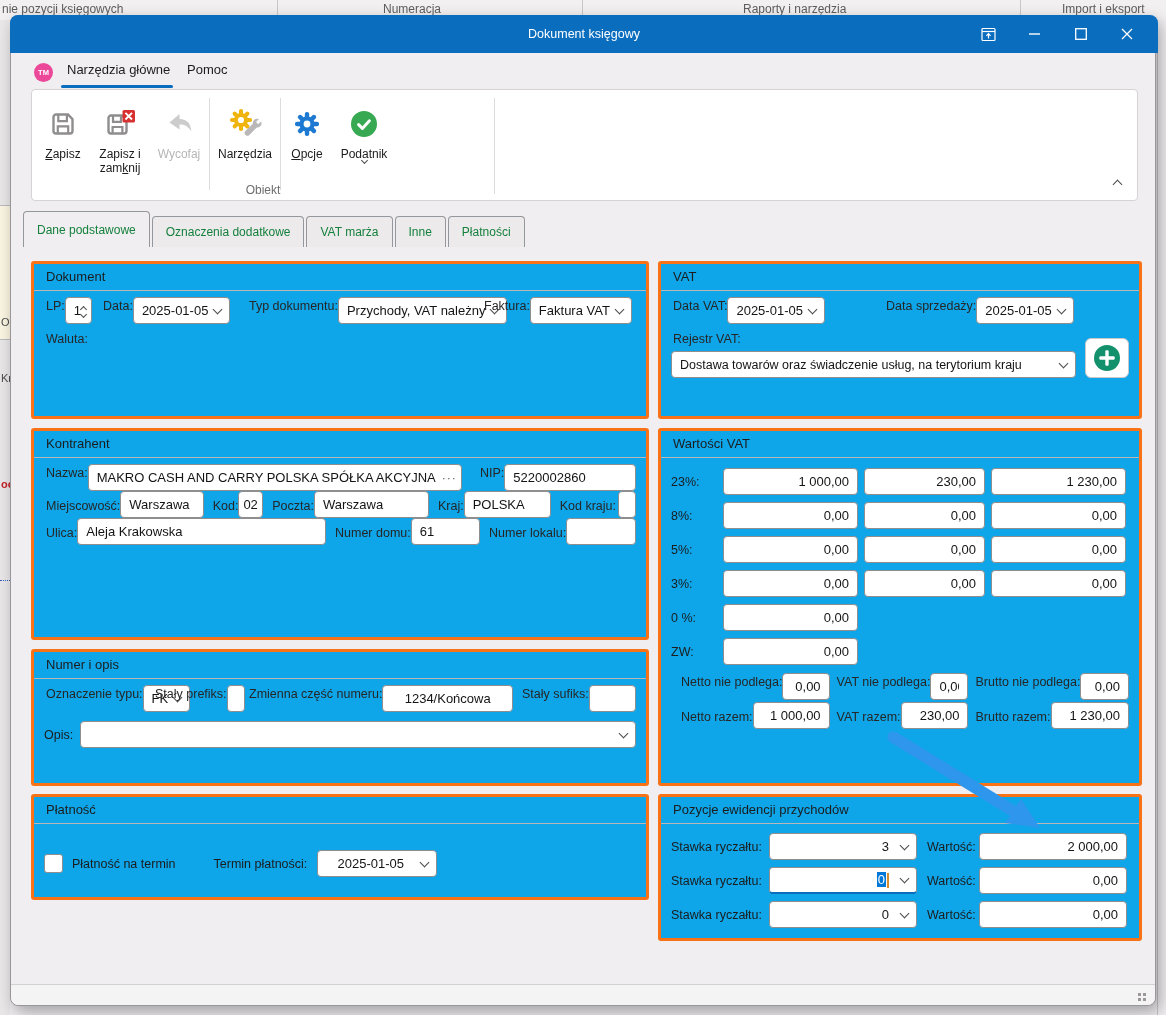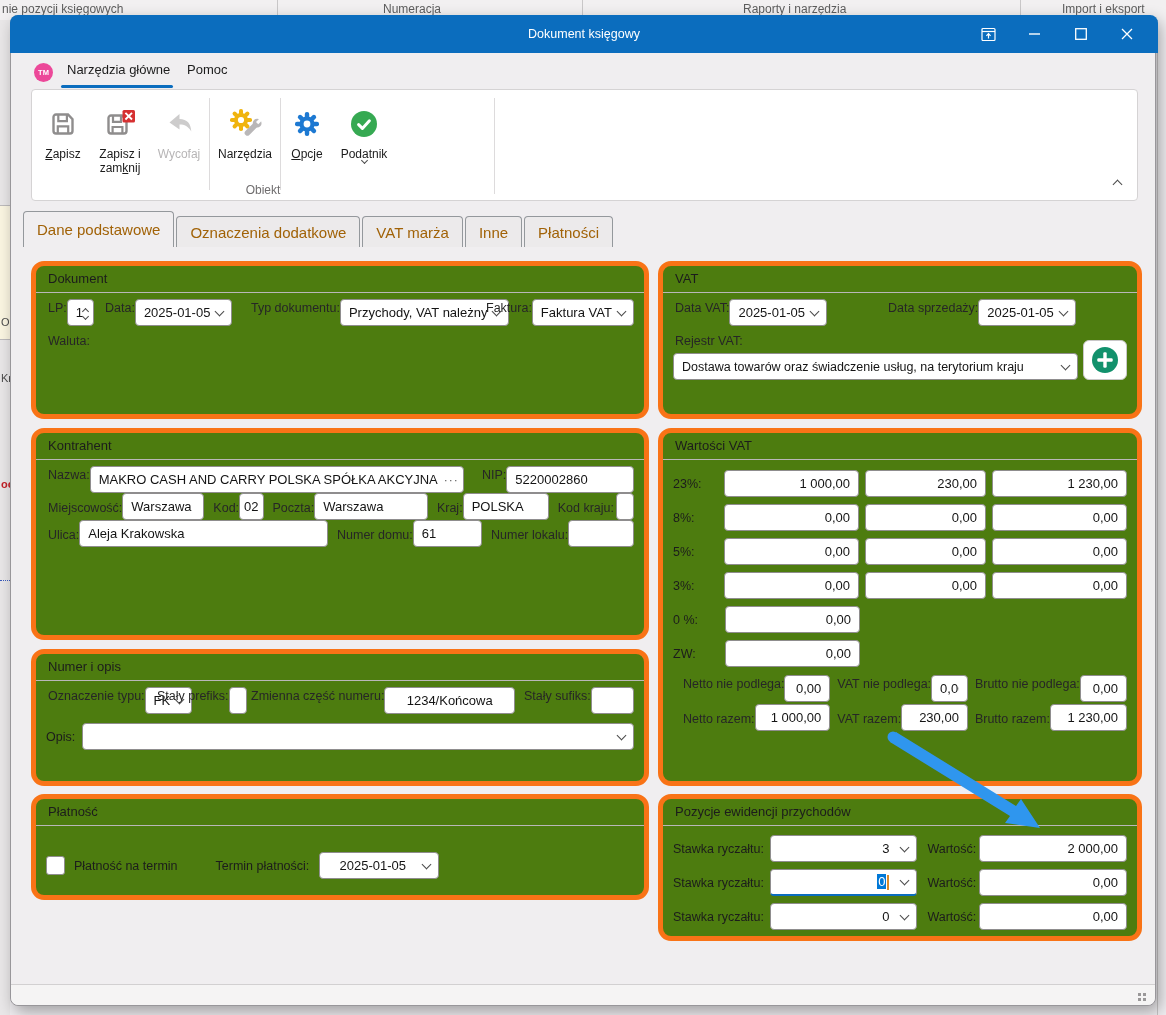--- a/index.html
+++ b/index.html
@@ -46,25 +46,25 @@
   .group-vline { position:absolute; left:462px; top:8px; height:96px; width:1px; background:#dddbdc; }
   .collapse-chev { position:absolute; right:16px; bottom:12px; }
 
   .chv { display:inline-block; width:7px; height:7px; border-right:1.6px solid #4a4a4a; border-bottom:1.6px solid #4a4a4a; }
   .chv.dn { transform:rotate(45deg); margin-top:-3px; }
   .chv.up { transform:rotate(-135deg); margin-top:3px; }
   .chv.sm { width:5px; height:5px; border-width:1.4px; }
 
   
   .doctabs { position:absolute; left:12px; top:195px; display:flex; align-items:flex-end; }
-  .dtab { border:1px solid #94989c; border-bottom:none; border-radius:4px 4px 0 0; background:#eceaeb; height:31px; display:flex; align-items:center; justify-content:center; font-size:15px; padding:0 13px; margin-right:2px; color:#a16207; }
+  .dtab { border:1px solid #94989c; border-bottom:none; border-radius:4px 4px 0 0; background:#eceaeb; height:31px; display:flex; align-items:center; justify-content:center; font-size:12px; padding:0 13px; margin-right:2px; color:#15803d; }
   .dtab.active { background:#f0eef0; height:36px; position:relative; z-index:3; }
 
   
-  .grp { position:absolute; border:5px solid #f97316; border-radius:13px; background:#4d7c0f; }
+  .grp { position:absolute; border:3px solid #f97316; border-radius:3px; background:#0ea5e9; }
   .grp-h { height:27px; line-height:26px; padding:0 12px; font-size:13px; color:#1c1c1c; border-bottom:1px solid #bab7b8; }
   .grp-b { padding:6px 10px 8px 10px; position:relative; }
   .lbl { font-size:12.5px; color:#262626; margin:8px 0 5px 2px; white-space:nowrap; line-height:14px; }
   .lbl.first { margin-top:2px; }
   .row { display:flex; gap:7px; }
   .fg { display:flex; flex-direction:row; }
 
   .fld { height:27px; border:1px solid #8f8d8e; border-radius:4px; background:#fff; font-size:13px; color:#141414; display:flex; align-items:center; padding:0 8px; }
   input.fld { width:100%; font-family:"Liberation Sans","DejaVu Sans",sans-serif; outline:none; }
   input.num { text-align:right; }

